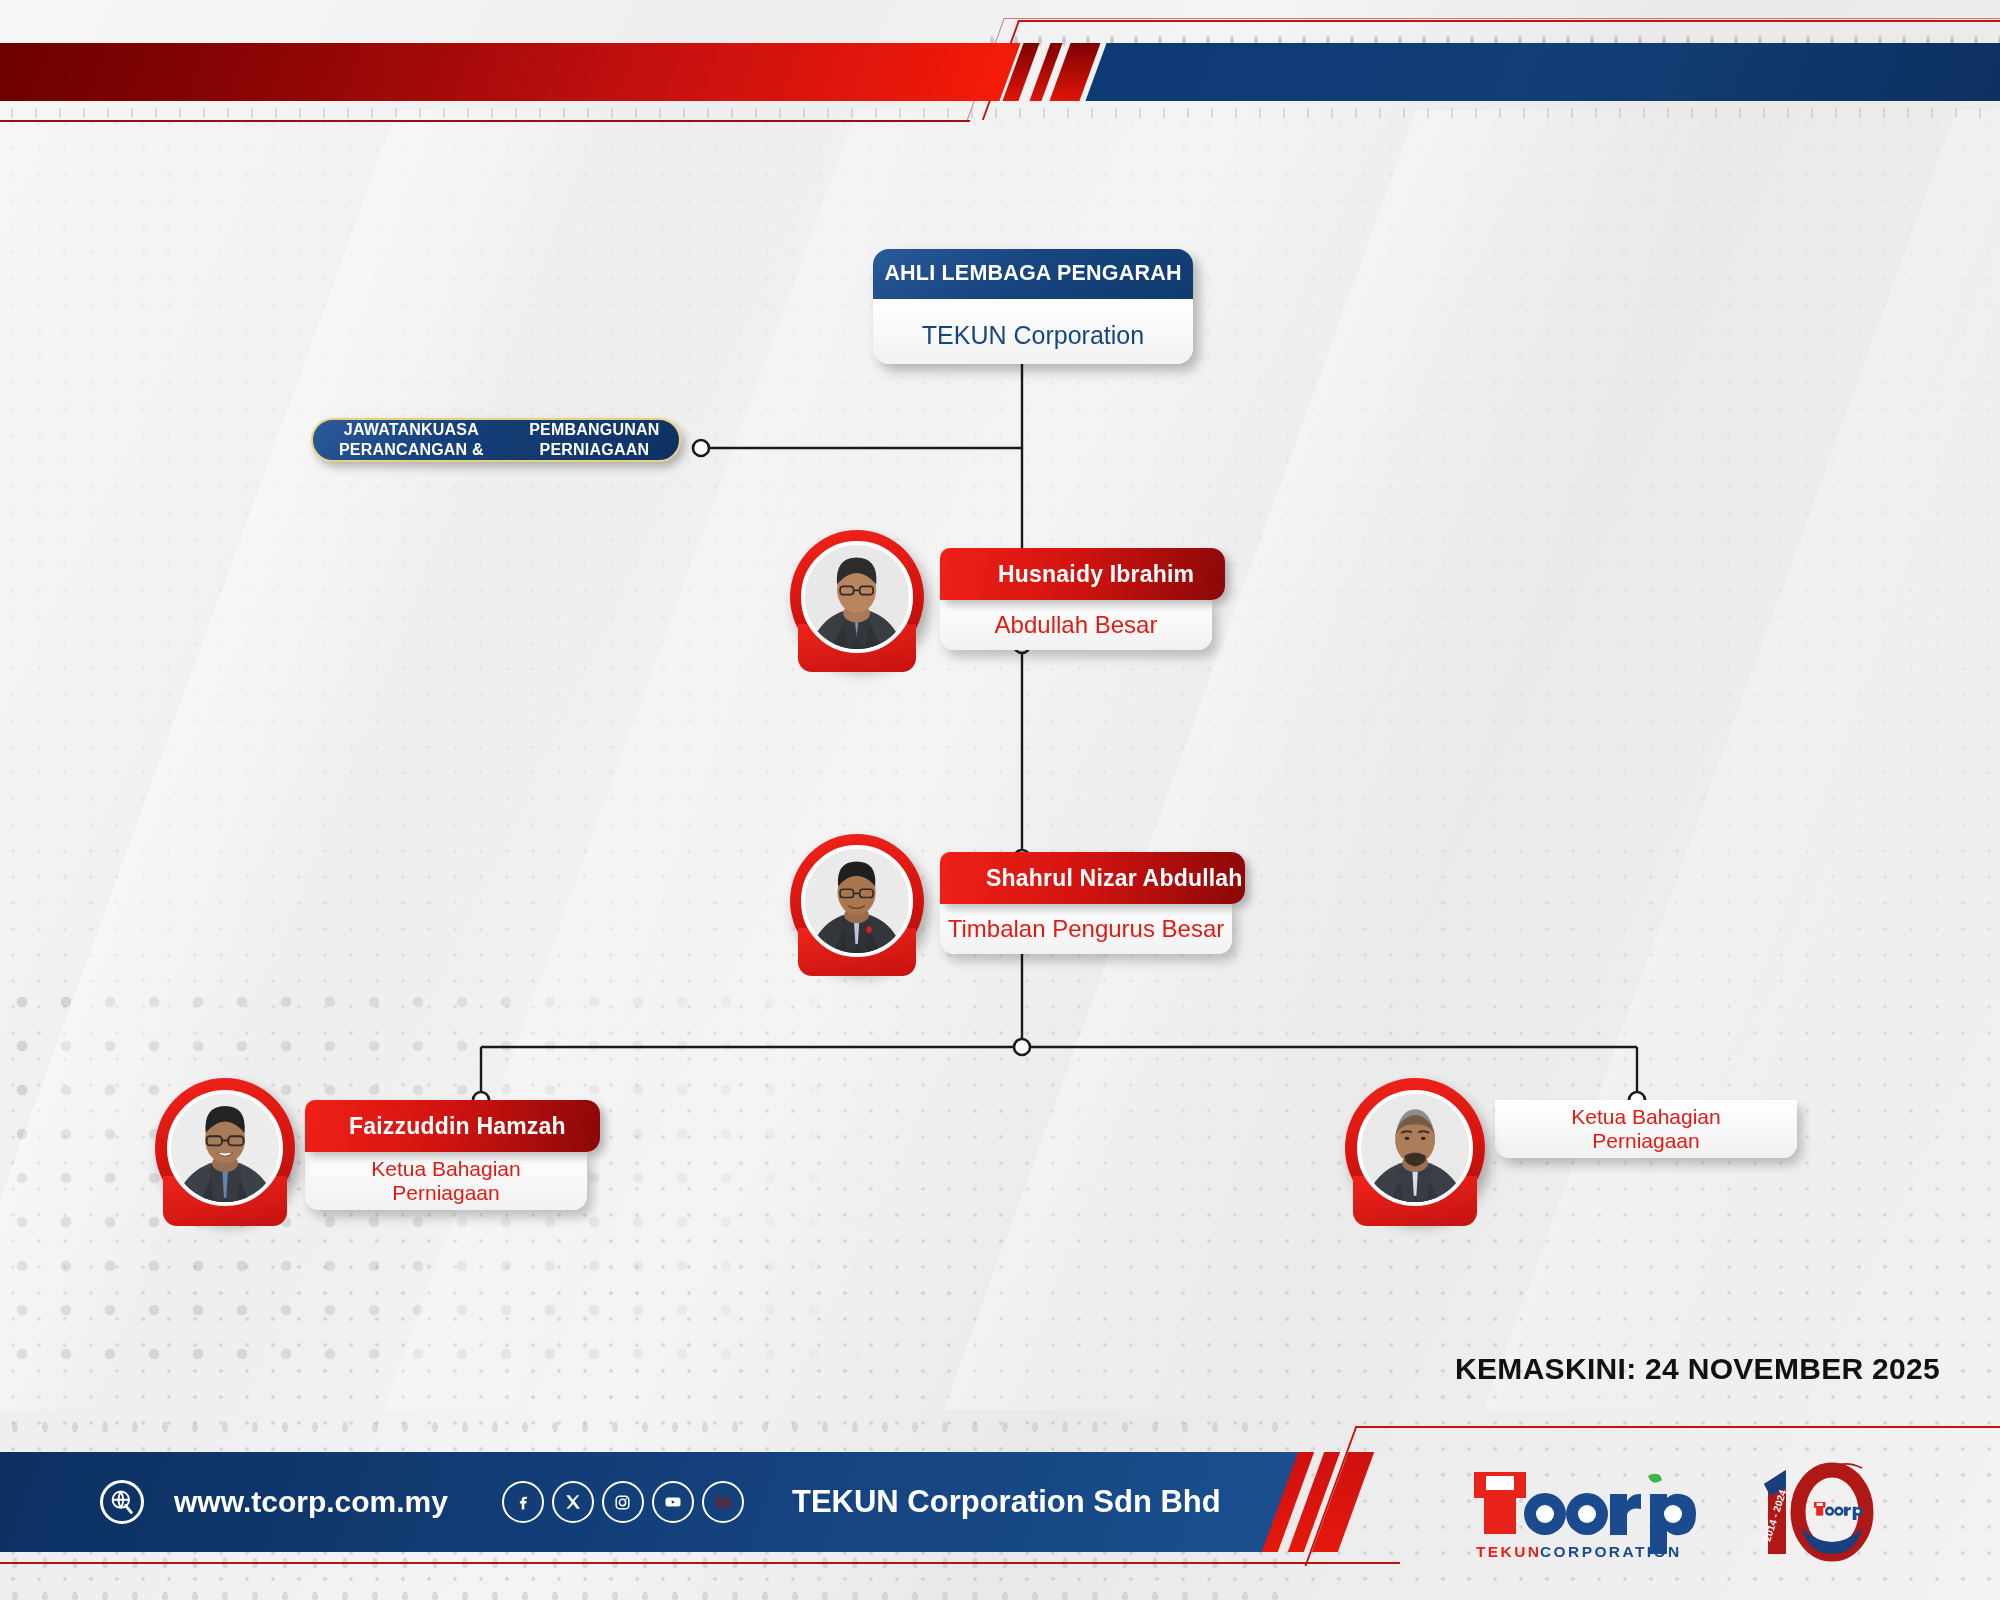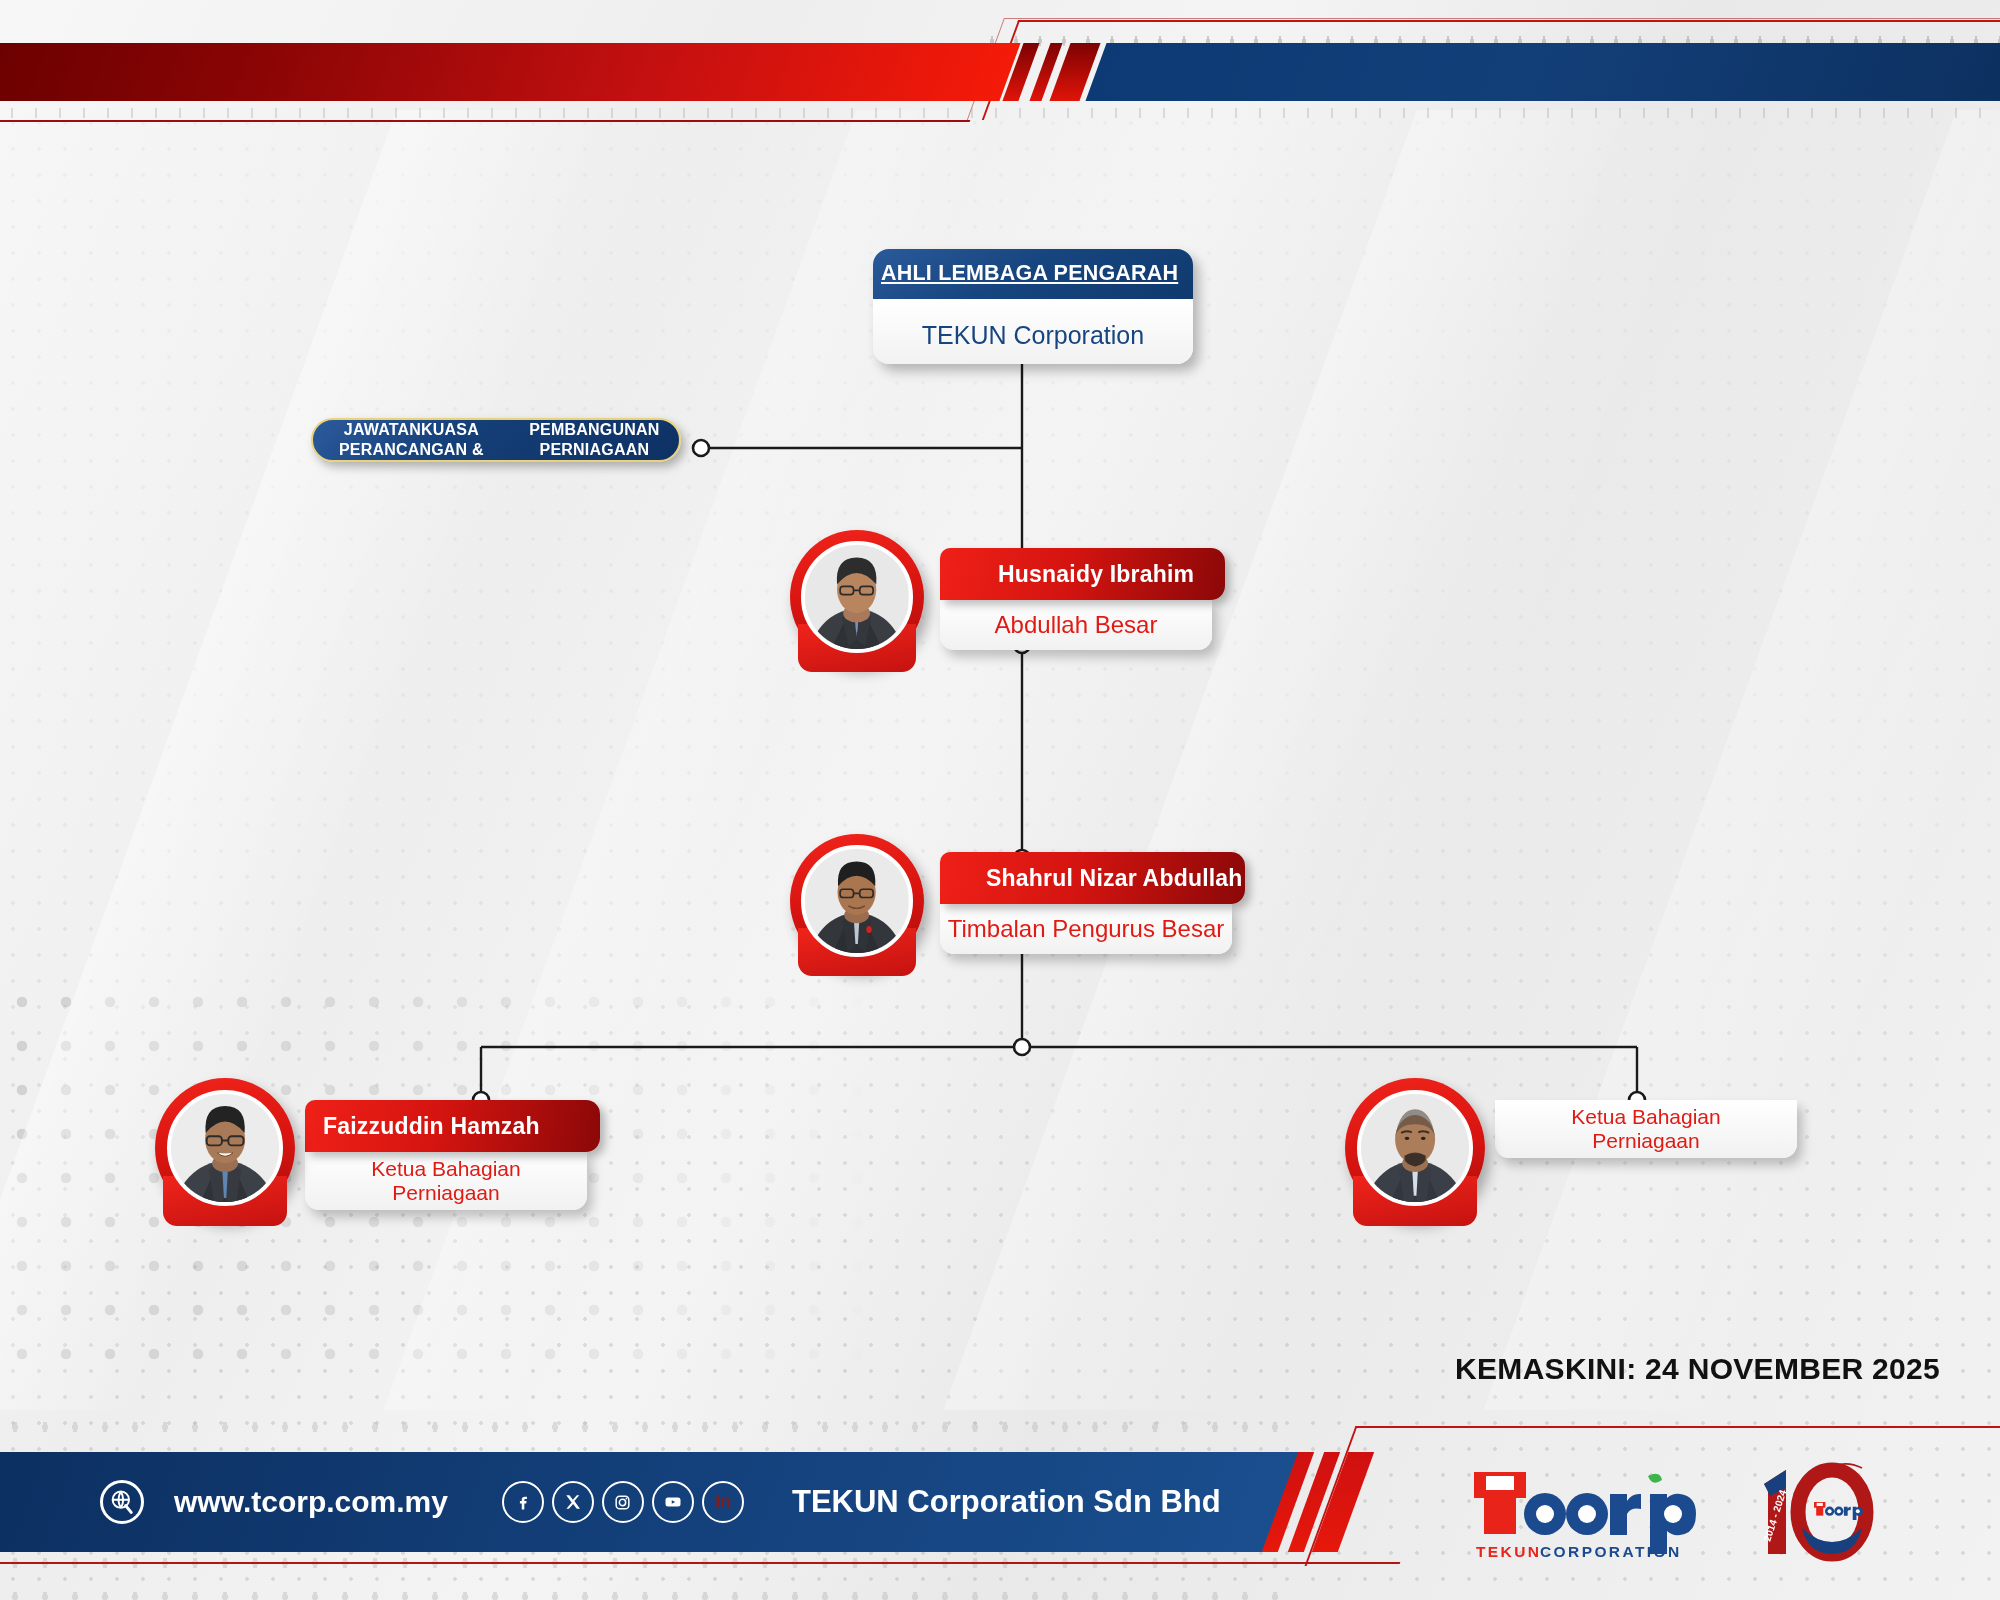--- a/index.html
+++ b/index.html
@@ -156,21 +156,21 @@
   
   .board-box {
     position: absolute; left: 873px; top: 249px; width: 320px;
     border-radius: 16px;
     box-shadow: 6px 7px 12px rgba(0,0,0,0.26);
     overflow: hidden;
   }
   .board-title {
     background: linear-gradient(150deg, #2a5a9a 0%, #17457f 45%, #0f3a6e 100%);
     color: #fff; font-size: 21.5px; font-weight: bold; letter-spacing: 0.2px;
-    text-align: left; padding: 12px 8px 13px; text-decoration: underline;
+    text-align: center; padding: 12px 8px 13px;
   }
   .board-sub {
     background: linear-gradient(180deg, #ffffff 0%, #f2f2f2 100%);
     color: #17457f; font-size: 25px; text-align: center; padding: 22px 8px 14px;
   }
 
   
   .committee {
     position: absolute; left: 311px; top: 418px; width: 370px; height: 44px;
     border-radius: 32px;
@@ -343,21 +343,21 @@
           <rect x="34" y="39" width="13" height="8" rx="3" fill="none" stroke="#2b2b2b" stroke-width="1.6"></rect>
           <rect x="53" y="39" width="13" height="8" rx="3" fill="none" stroke="#2b2b2b" stroke-width="1.6"></rect>
           <path d="M47 43 h6" stroke="#2b2b2b" stroke-width="1.6" fill="none"></path>
           <path d="M42 55 q8 5 16 0" stroke="#6b4630" stroke-width="1.4" fill="none"></path>
         </svg>
       </div>
     </div>
   </div>
 
   <div class="person" style="left:155px; top:1100px; width:445px; height:115px;">
-    <div class="p-name" style="margin-left:150px; width:295px; height:52px; font-size:23px; padding-left:18px;">
+    <div class="p-name" style="margin-left:150px; width:295px; height:52px; font-size:23px; padding-left:44px;">
       <span>Faizzuddin Hamzah</span>
     </div>
     <div class="p-role" style="margin-left:150px; width:282px; height:58px; font-size:21px; flex-direction:column;">
       <span>Ketua Bahagian</span>
       <span>Perniagaan</span>
     </div>
     <div class="p-photo" style="left:0px; top:-22px; width:140px; height:140px;">
       <div class="p-inner">
         <svg class="avatar-svg" viewBox="0 0 100 100" preserveAspectRatio="xMidYMid slice">
           <rect width="100" height="100" fill="#ececec"></rect>

